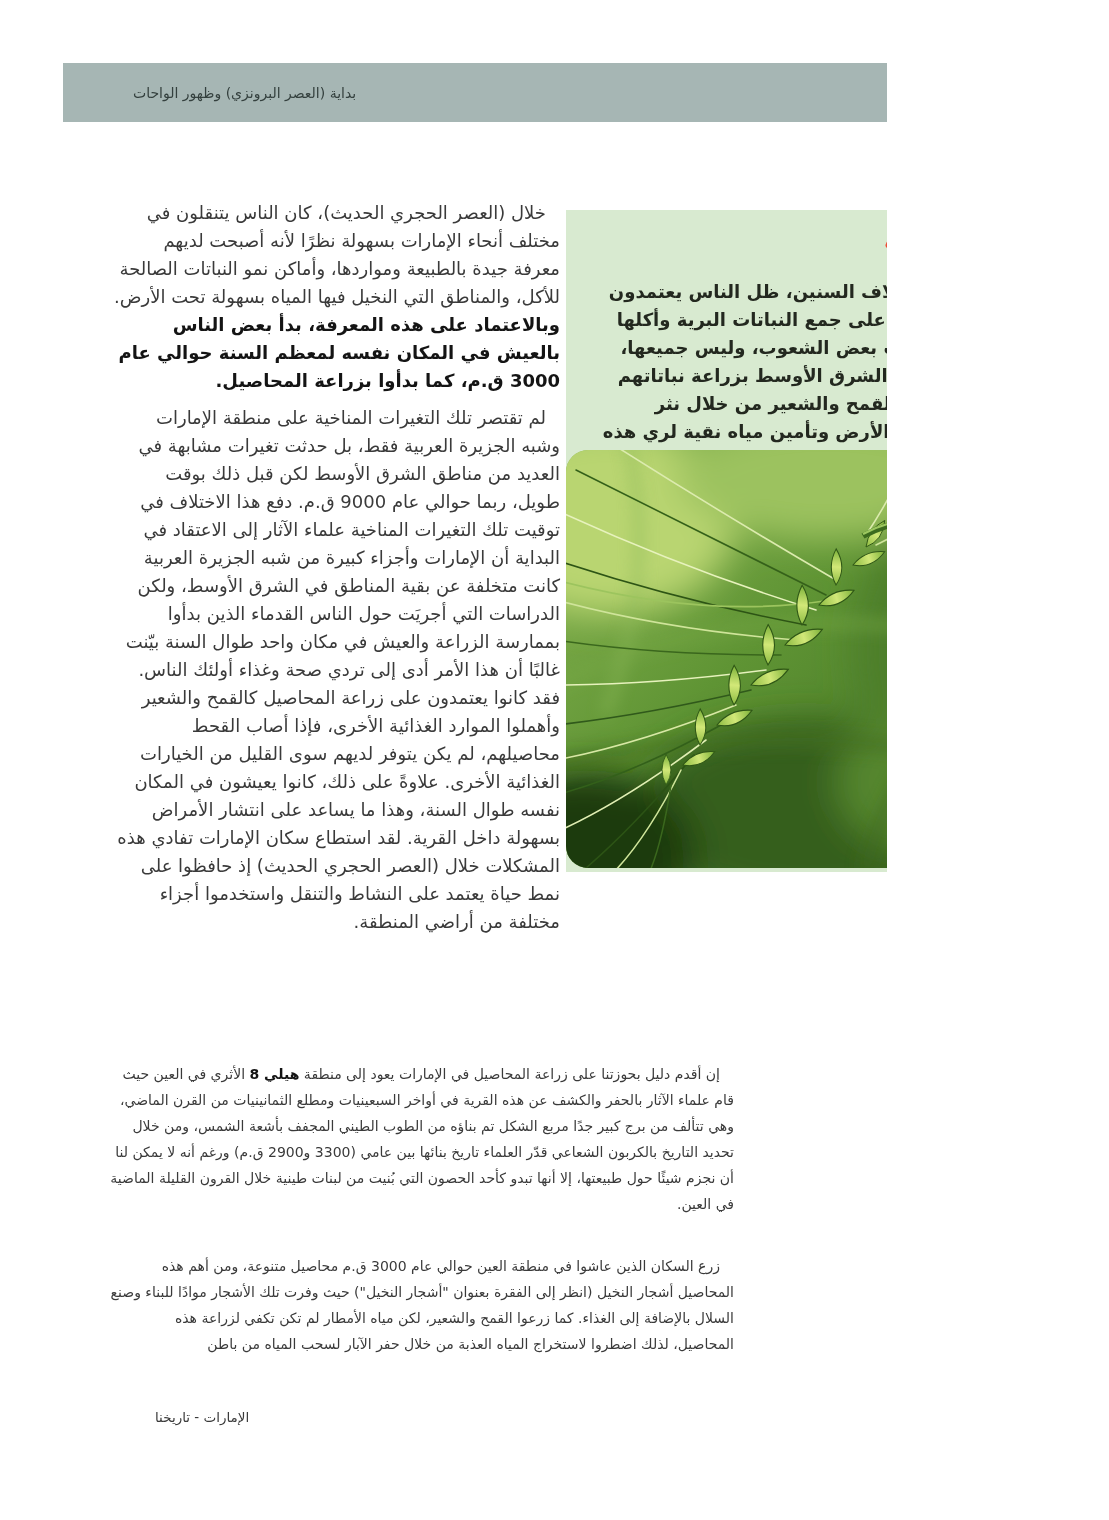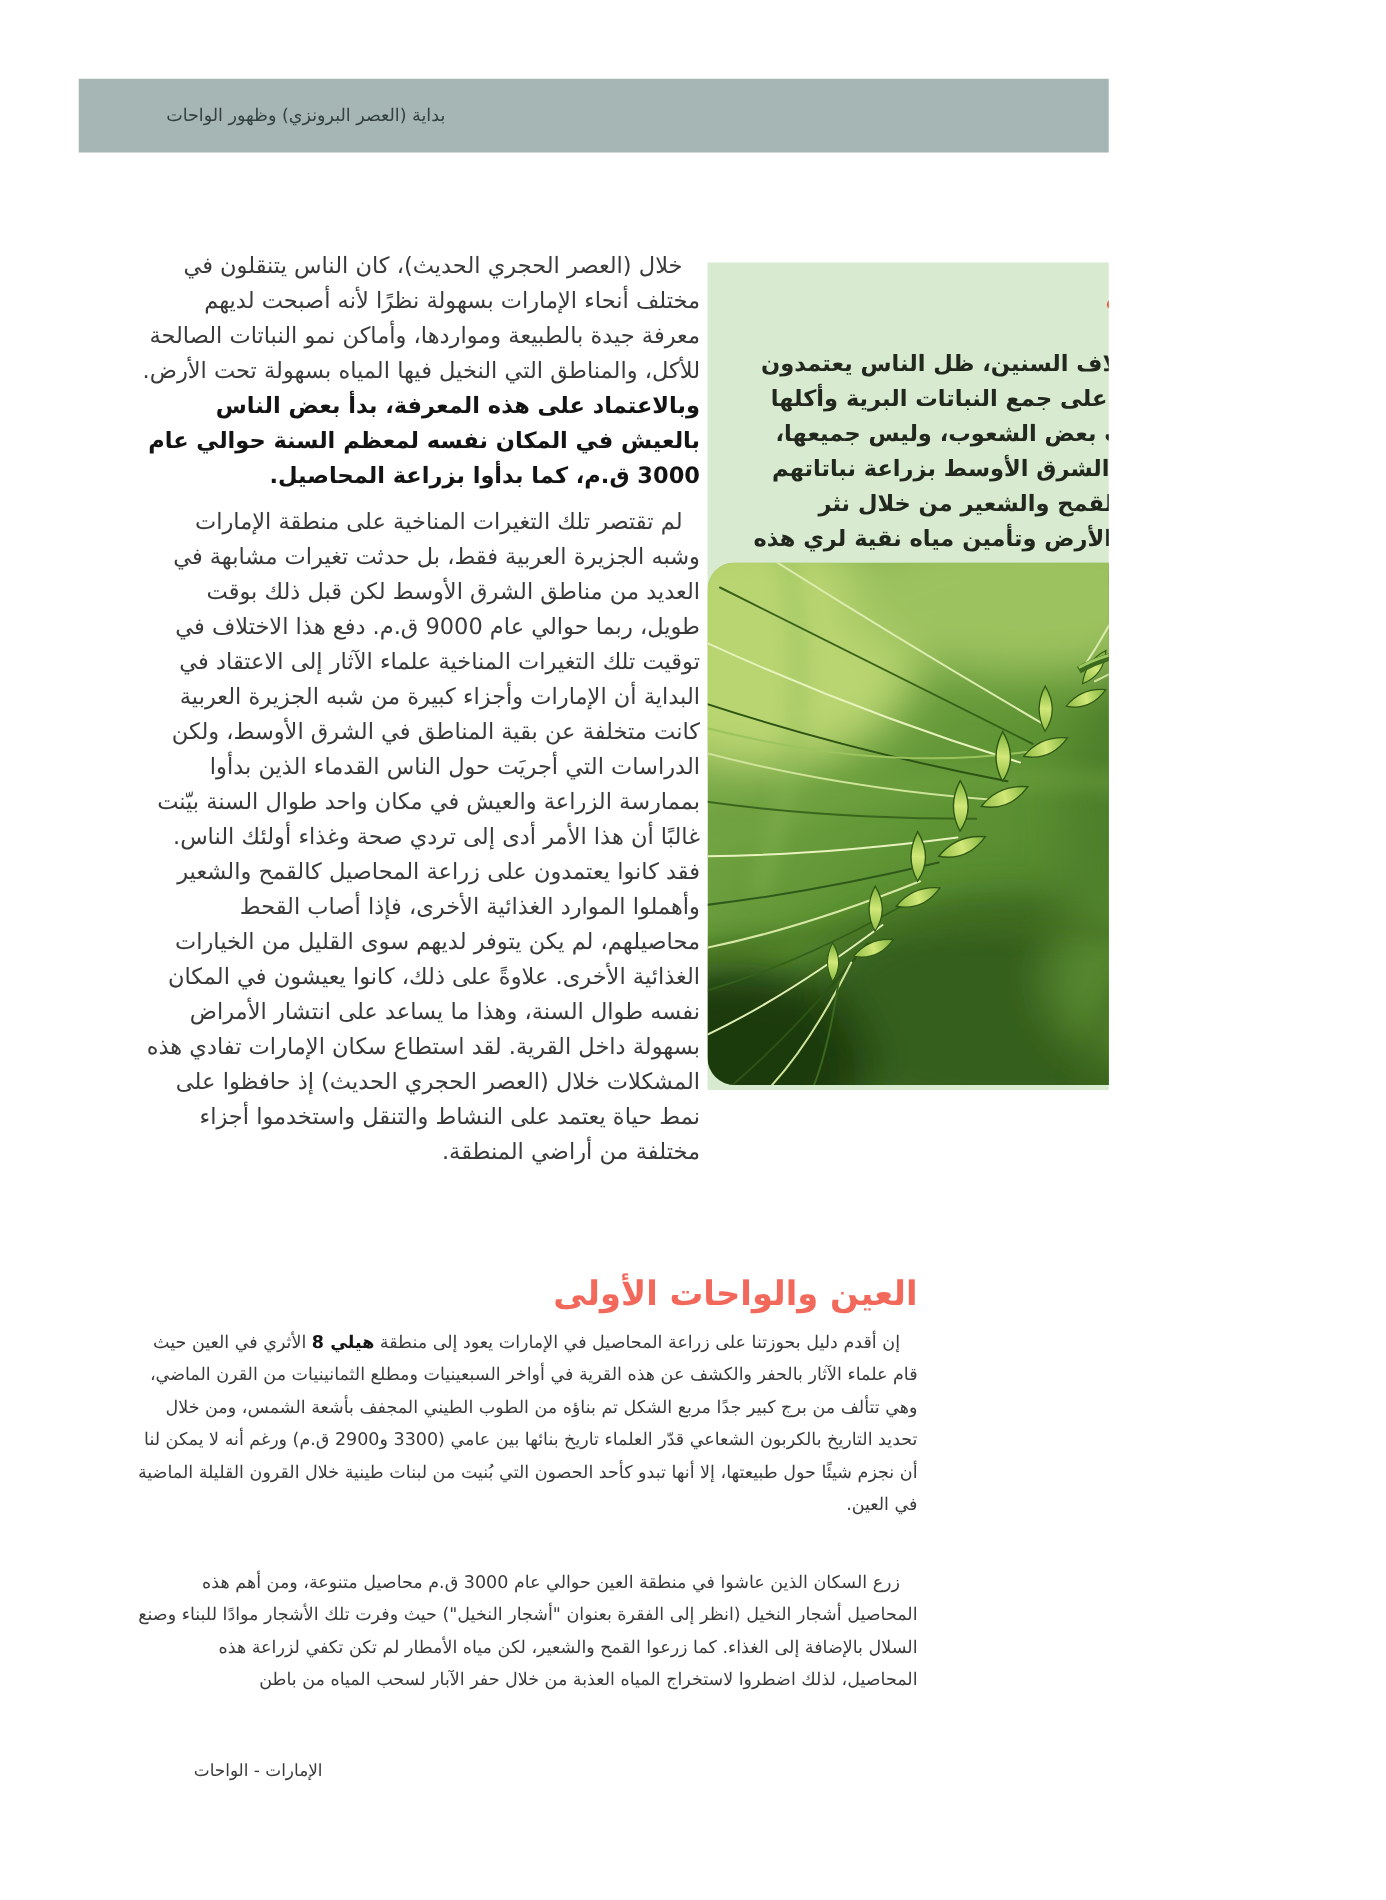--- a/index.html
+++ b/index.html
@@ -164,22 +164,21 @@
         <use href="#leaf" transform="translate(287,115) rotate(-18) scale(0.95)"></use>
         <use href="#leaf" transform="translate(300,97) rotate(-50) scale(0.9)"></use>
       </g>
 
       <path d="M297 86 C340 62 385 68 432 100" stroke="#3c6b1e" stroke-width="6" fill="none"></path>
       <path d="M297 84 C340 61 385 67 432 98" stroke="#9dc860" stroke-width="2.2" fill="none"></path>
     </svg>
   </figure>
 
 
-  <h2 class="section-heading">العين والواحات الأولى</h2>
   <p class="section-para p1"><span>إن أقدم دليل بحوزتنا على زراعة المحاصيل في الإمارات يعود إلى منطقة </span><b>هيلي 8</b><span> الأثري في العين حيث قام علماء الآثار بالحفر والكشف عن هذه القرية في أواخر السبعينيات ومطلع الثمانينيات من القرن الماضي، وهي تتألف من برج كبير جدًا مربع الشكل تم بناؤه من الطوب الطيني المجفف بأشعة الشمس، ومن خلال تحديد التاريخ بالكربون الشعاعي قدّر العلماء تاريخ بنائها بين عامي (3300 و2900 ق.م) ورغم أنه لا يمكن لنا أن نجزم شيئًا حول طبيعتها، إلا أنها تبدو كأحد الحصون التي بُنيت من لبنات طينية خلال القرون القليلة الماضية في العين.</span></p>
   <p class="section-para p2">زرع السكان الذين عاشوا في منطقة العين حوالي عام 3000 ق.م محاصيل متنوعة، ومن أهم هذه المحاصيل أشجار النخيل (انظر إلى الفقرة بعنوان "أشجار النخيل") حيث وفرت تلك الأشجار موادًا للبناء وصنع السلال بالإضافة إلى الغذاء. كما زرعوا القمح والشعير، لكن مياه الأمطار لم تكن تكفي لزراعة هذه المحاصيل، لذلك اضطروا لاستخراج المياه العذبة من خلال حفر الآبار لسحب المياه من باطن</p>
 
-  <span class="footer-title">الإمارات - الواحات</span>
+  <span class="footer-title">الإمارات - تاريخنا</span>
   <div class="page-number-box">
     <span class="page-number">26</span>
   </div>
 
 </div>
 
 </body></html>

